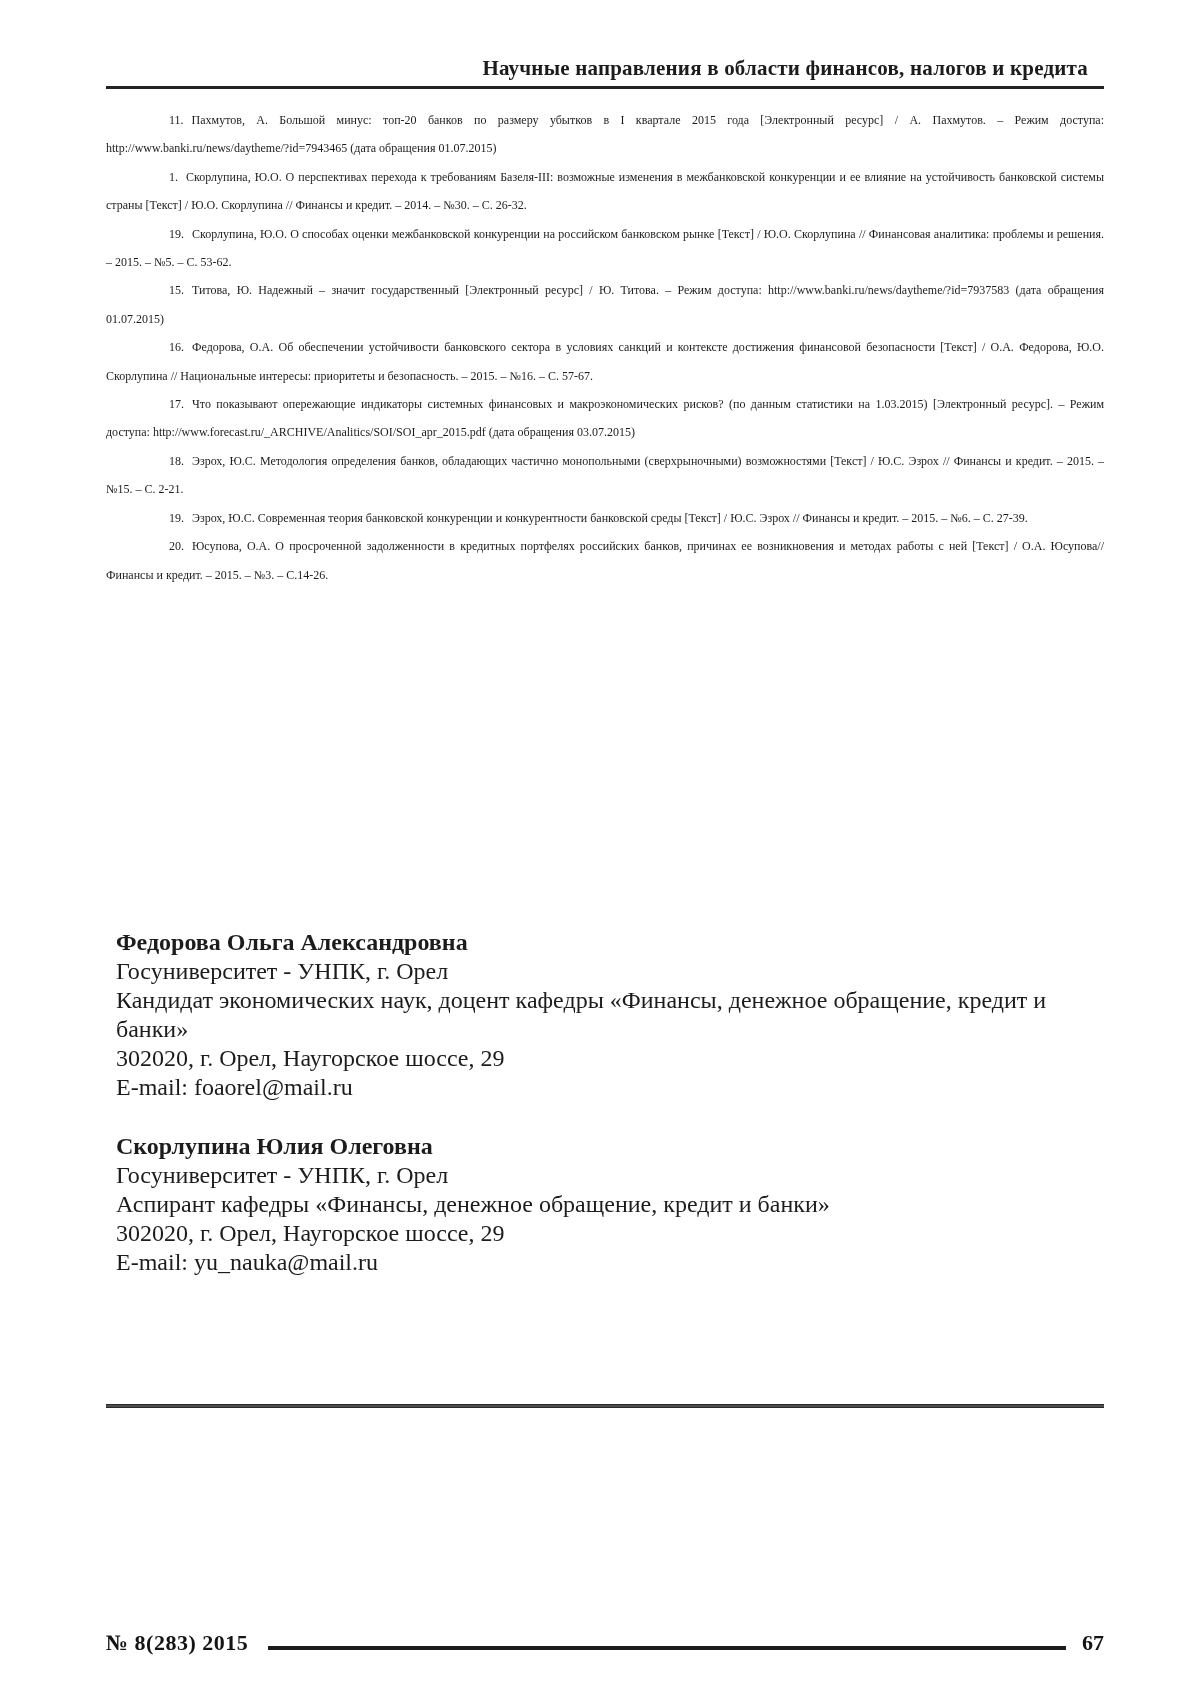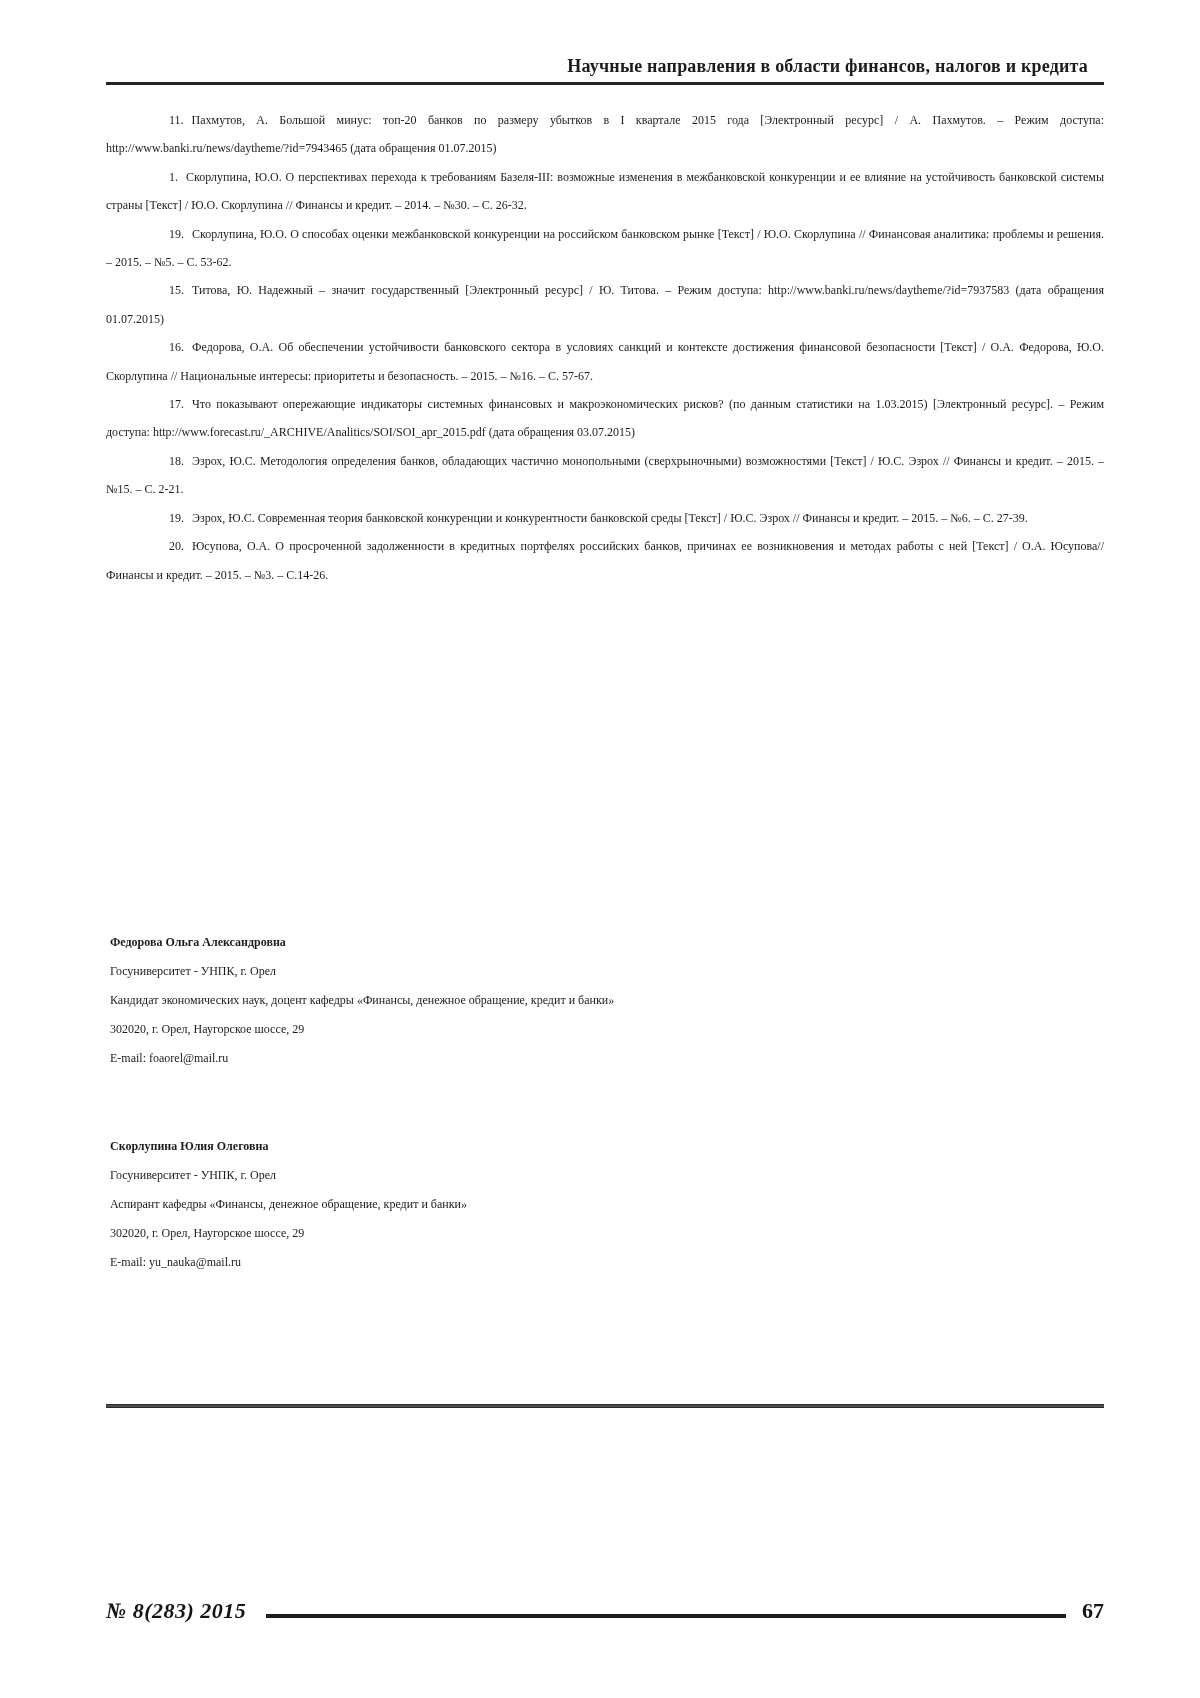--- a/index.html
+++ b/index.html
@@ -11,49 +11,49 @@
     color: #1c1c1c;
   }
   .page { position: absolute; left: 0; top: 0; width: 1200px; height: 1698px; background: #ffffff; overflow: hidden; }
 
   .header {
     position: absolute; left: 106px; top: 56px; width: 998px;
     text-align: right;
     border-bottom: 3px solid #242424;
     padding-bottom: 5px; padding-right: 16px;
   }
-  .header-title { font-size: 18px; font-weight: bold; letter-spacing: 0.2px; }
+  .header-title { font-size: 21px; font-weight: bold; letter-spacing: 0.2px; }
 
   .references {
     position: absolute; left: 106px; top: 106px; width: 998px;
     font-size: 12px; line-height: 28.4px;
     text-align: justify;
   }
   .ref { text-indent: 63px; }
   .ref .num { padding-right: 8px; }
 
   .author {
-    position: absolute; left: 110px; width: 998px;
-    font-size: 12px; line-height: 29px;
+    position: absolute; left: 116px; width: 998px;
+    font-size: 24px; line-height: 29px;
   }
   #author-block-1 { top: 928px; }
   #author-block-2 { top: 1132px; }
   .author-name { font-weight: bold; }
 
   .mid-rule {
     position: absolute; left: 106px; top: 1404px; width: 998px; height: 4px;
     background: linear-gradient(to bottom, #2a2a2a 30%, #8a8a8a 50%, #2a2a2a 70%);
   }
 
   .footer {
     position: absolute; left: 106px; top: 1598px; width: 998px;
     display: flex; align-items: flex-end;
     font-size: 22px; font-weight: bold; color: #141414;
   }
-  .footer .issue { font-style: italic; white-space: nowrap; letter-spacing: 0.5px; }
+  .footer .issue { white-space: nowrap; letter-spacing: 0.5px; margin-top: 32px; }
   .footer-line { flex: 1; border-bottom: 4px solid #1d1d1d; margin: 0 16px 6px 20px; }
   .footer .pagenum { white-space: nowrap; }
 </style>
 </head>
 <body>
 
 <div class="page">
 
   <div class="header">
     <div class="header-title">Научные направления в области финансов, налогов и кредита</div>

